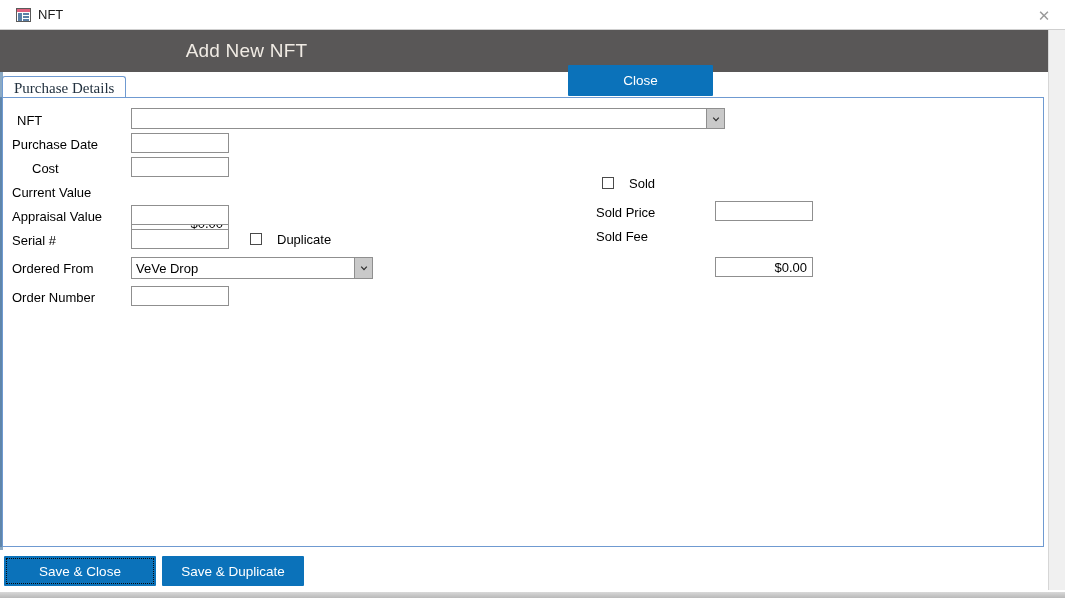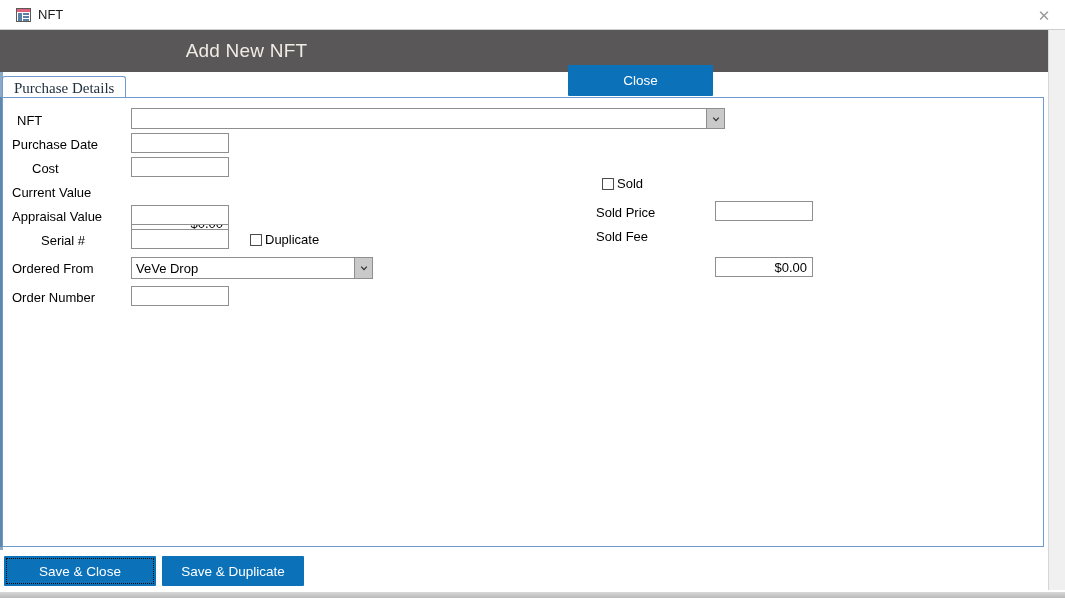--- a/index.html
+++ b/index.html
@@ -219,22 +219,21 @@
     cursor: pointer;
   }
   .chev {
     width: 8px; height: 8px;
     display: block;
   }
 
   .chk-wrap {
     position: absolute;
     display: flex;
-    align-items: center;
-    gap: 3px;
+    gap: 15px;
     padding-left: 6px;
   }
   .chk-box {
     width: 12px; height: 12px;
     border: 1px solid #4a4a4a;
     background: #ffffff;
     box-sizing: border-box;
     cursor: pointer;
     flex: 0 0 auto;
   }
@@ -330,21 +329,21 @@
 <div class="tab-panel"></div>
 <div class="left-stripe-2"></div>
 
 <div class="detail">
 
   <div class="fld-label" style="left:17px;  top:17px;">NFT</div>
   <div class="fld-label" style="left:12px;  top:41px;">Purchase Date</div>
   <div class="fld-label" style="left:12px;  top:65px;margin-left:20px;">Cost</div>
   <div class="fld-label" style="left:12px;  top:89px;">Current Value</div>
   <div class="fld-label" style="left:12px;  top:113px;">Appraisal Value</div>
-  <div class="fld-label" style="left:12px;  top:137px;margin-left:29px;">Serial #</div>
+  <div class="fld-label" style="left:12px;  top:137px;">Serial #</div>
   <div class="fld-label" style="left:12px;  top:165px;">Ordered From</div>
   <div class="fld-label" style="left:12px;  top:194px;">Order Number</div>
 
   <div class="combo" style="left:131px; top:11px; width:594px; height:21px;">
     <span class="combo-text"></span>
     <span class="combo-btn">
       <svg class="chev" viewBox="0 0 10 10">
         <path d="M1.5 3.3 L5 7 L8.5 3.3" fill="none" stroke="#2b2b2b" stroke-width="1.5"></path>
       </svg>
     </span>

